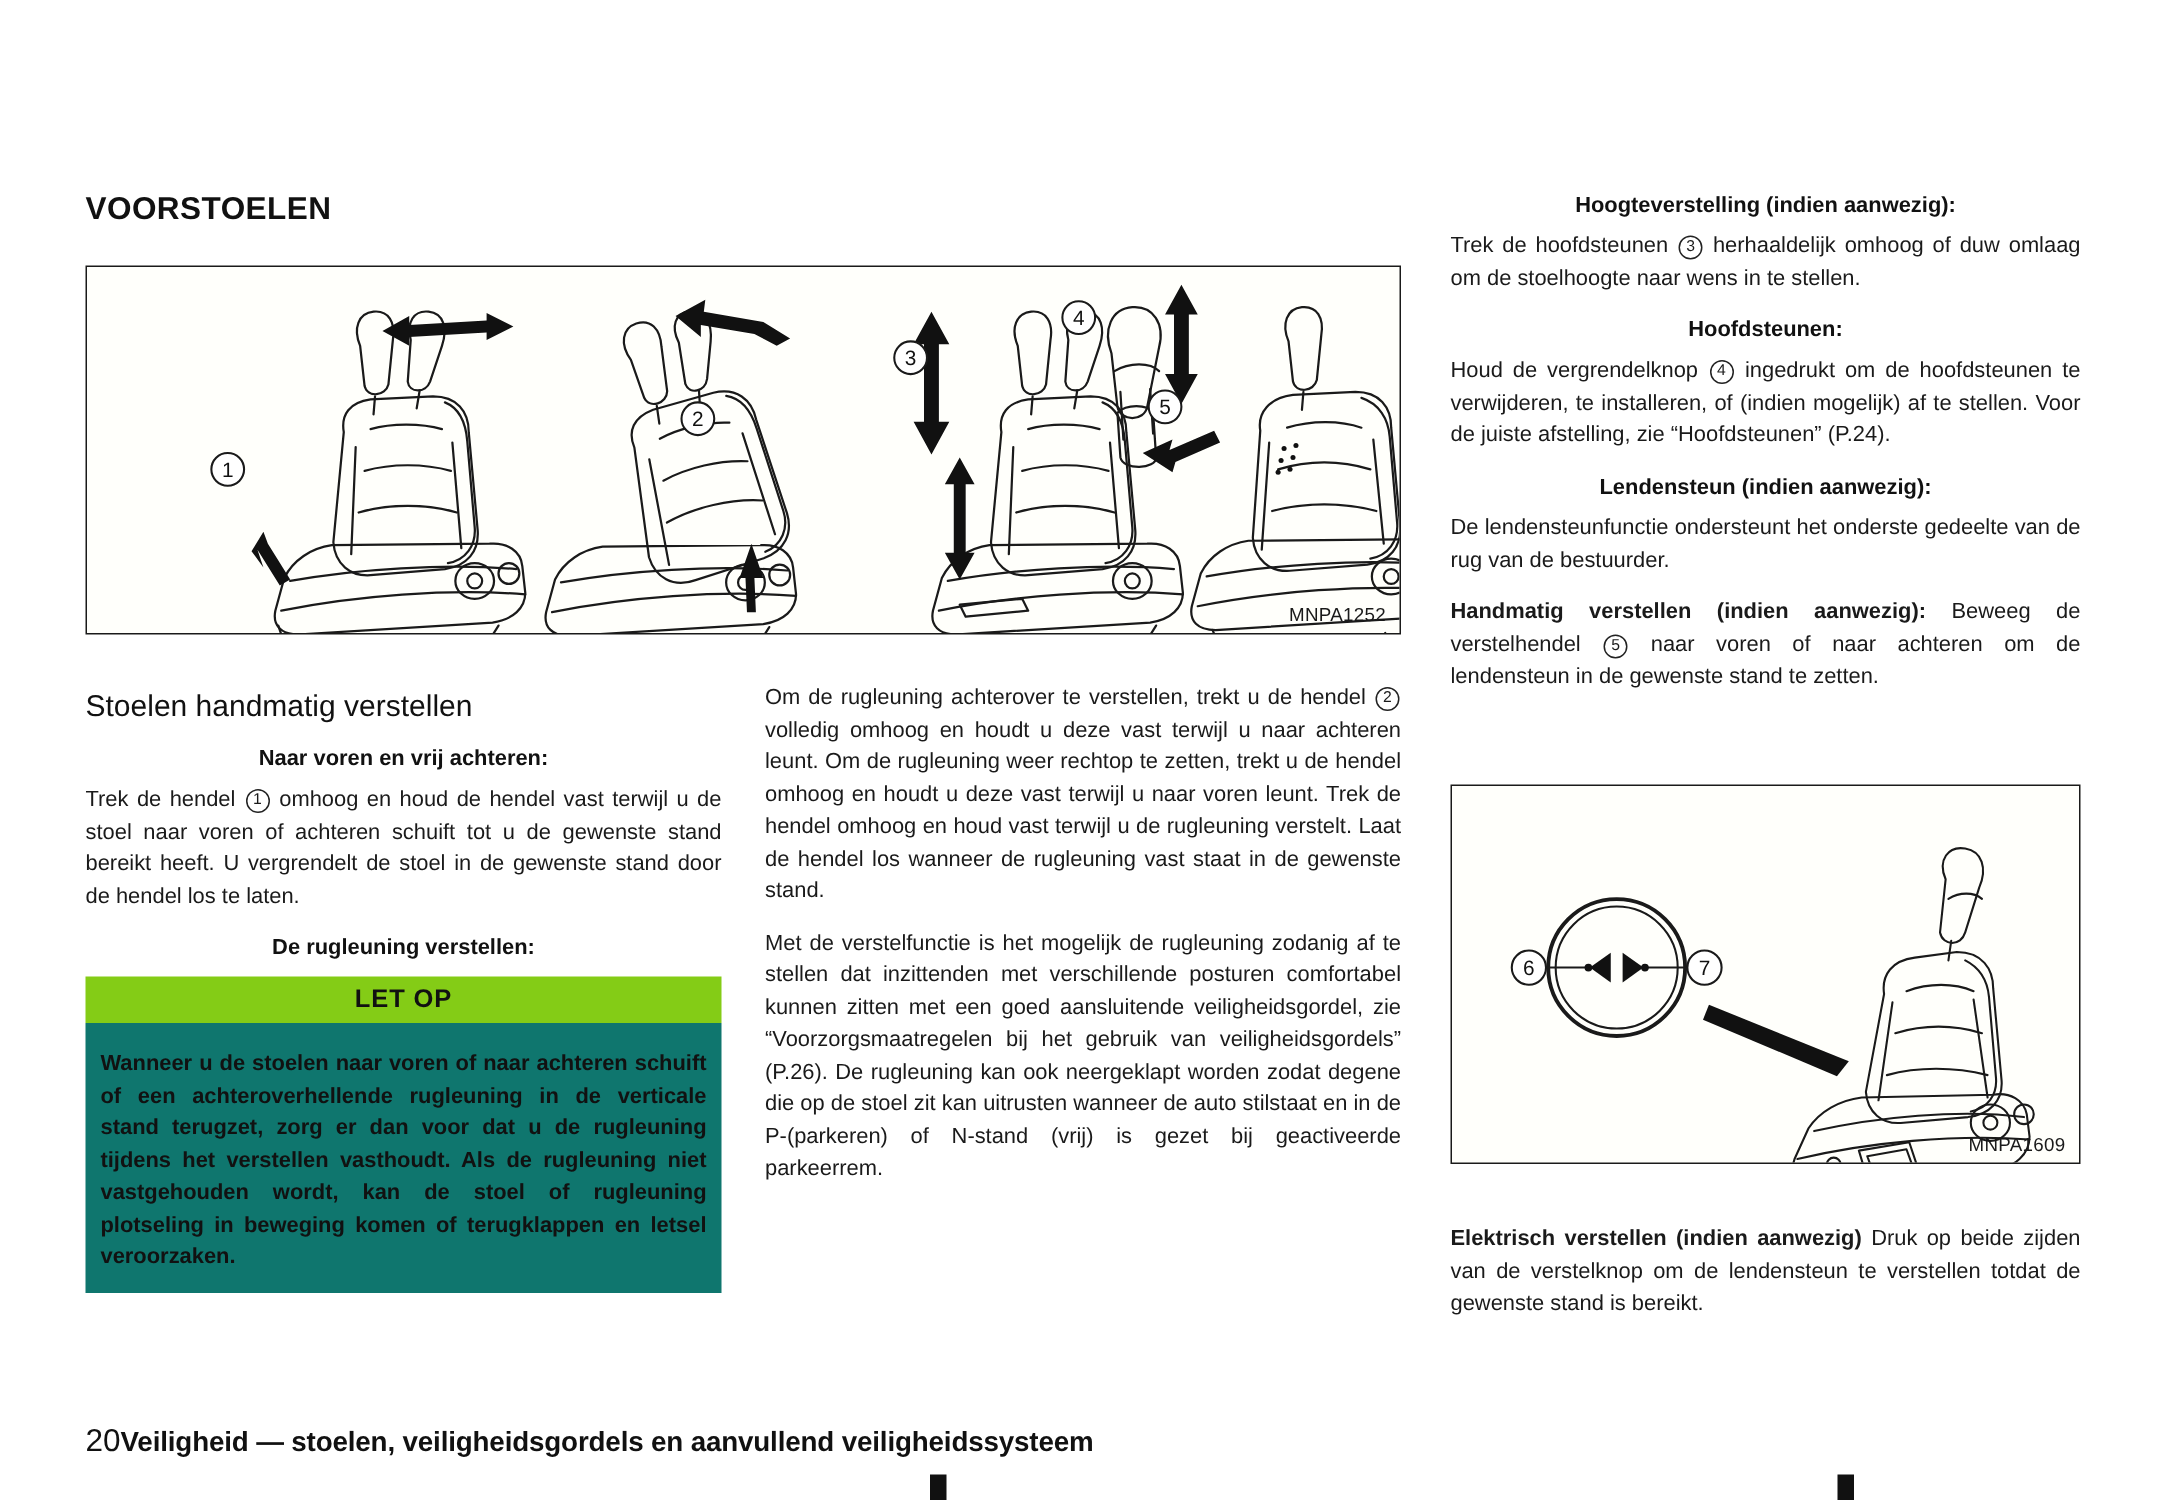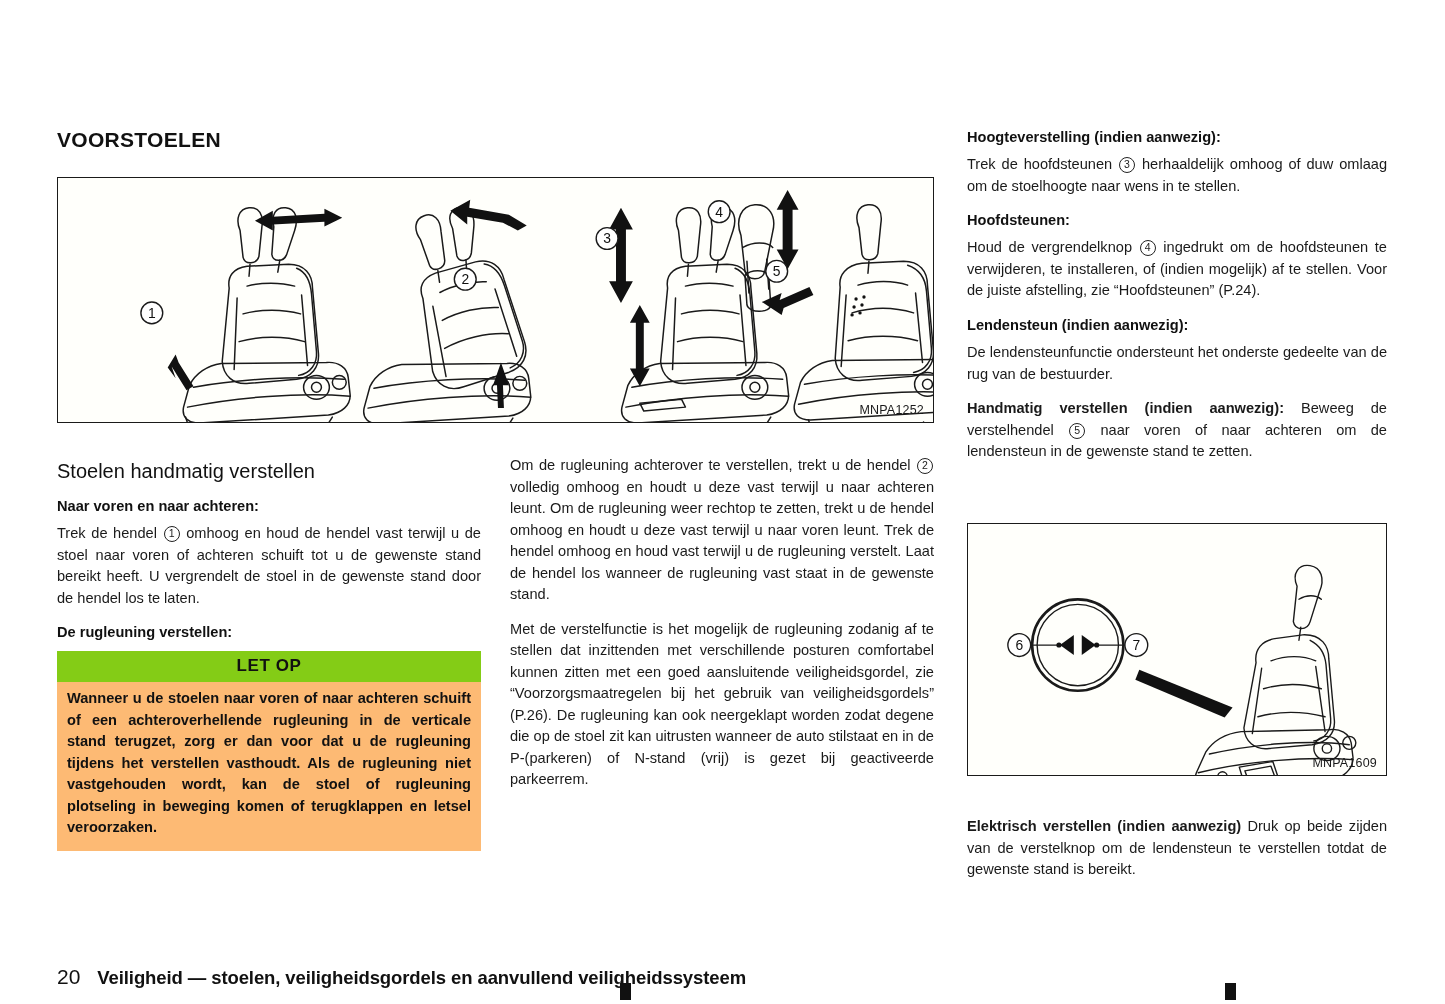--- a/index.html
+++ b/index.html
@@ -41,20 +41,21 @@
     margin: 0 0 10px 0;
     line-height: 1.15;
     color: #111;
   }
   h3.run-head {
     font-size: 14.6px;
     font-weight: 700;
     margin: 14px 0 8px 0;
     line-height: 1.25;
     color: #111;
+    text-align: center;
   }
   h3.run-head.first { margin-top: 0; }
   p.body {
     font-size: 14.6px;
     line-height: 21.5px;
     margin: 0 0 13px 0;
     text-align: justify;
     text-justify: inter-word;
     color: #1a1a1a;
     hyphens: manual;
@@ -105,38 +106,37 @@
   .caution-head {
     background: #84cc16;
     text-align: center;
     font-size: 17px;
     font-weight: 700;
     letter-spacing: 0.6px;
     padding: 5px 0 6px 0;
     color: #111;
   }
   .caution-body {
-    background: #fdba74;
-    padding: 6px 10px 12px 10px;
+    background: #0f766e;
+    padding: 17px 10px 12px 10px;
     font-size: 14.6px;
     line-height: 21.5px;
     font-weight: 700;
     text-align: justify;
     color: #111;
   }
 
   
   .footer {
     position: absolute;
     left: 57px;
     top: 949px;
     display: flex;
     align-items: baseline;
-    gap: 17px;
-    margin-top: 16px;
+    gap: 0;
   }
   .footer-page {
     font-size: 21px;
     font-weight: 400;
     color: #111;
   }
   .footer-title {
     font-size: 18.5px;
     font-weight: 700;
     color: #111;
@@ -355,21 +355,21 @@
         </g>
       </g>
     </svg>
     <div class="fig-code">MNPA1252</div>
   </div>
 
   <div class="col" style="left:57px; top:460px; width:424px;">
 
     <h2 class="sub-title">Stoelen handmatig verstellen</h2>
 
-    <h3 class="run-head">Naar voren en naar achteren:</h3>
+    <h3 class="run-head">Naar voren en vrij achteren:</h3>
 
     <p class="body"><span>Trek de hendel </span><span class="circ">1</span><span> omhoog en houd de hendel vast terwijl u de stoel naar voren of achteren schuift tot u de gewenste stand bereikt heeft. U vergrendelt de stoel in de gewenste stand door de hendel los te laten.</span></p>
 
     <h3 class="run-head">De rugleuning verstellen:</h3>
 
     <div class="caution">
       <div class="caution-head">LET OP</div>
       <div class="caution-body">Wanneer u de stoelen naar voren of naar achteren schuift of een achteroverhellende rugleuning in de verticale stand terugzet, zorg er dan voor dat u de rugleuning tijdens het verstellen vasthoudt. Als de rugleuning niet vastgehouden wordt, kan de stoel of rugleuning plotseling in beweging komen of terugklappen en letsel veroorzaken.</div>
     </div>
   </div>

